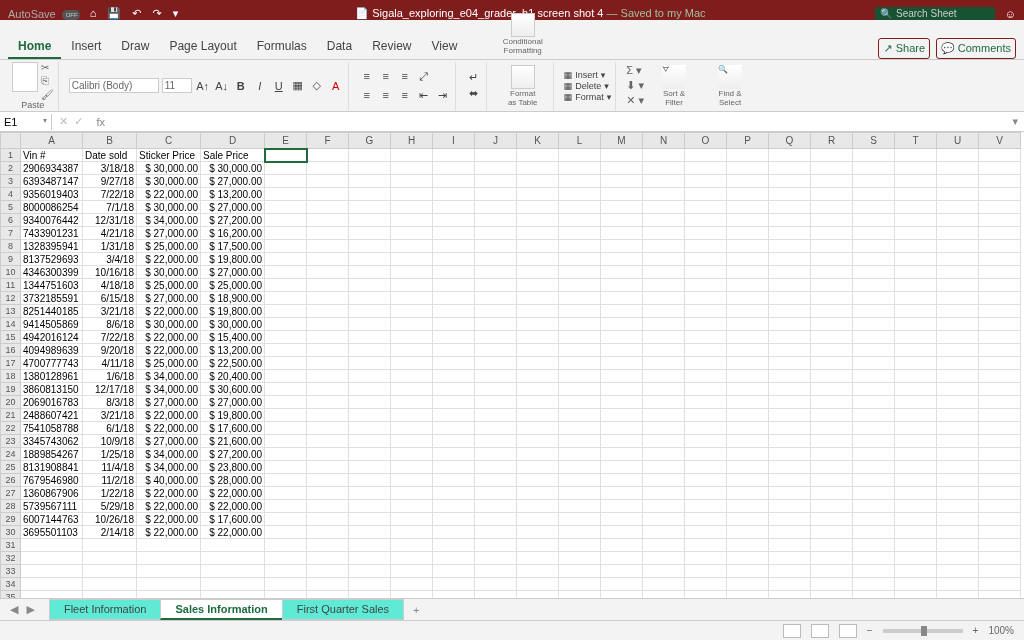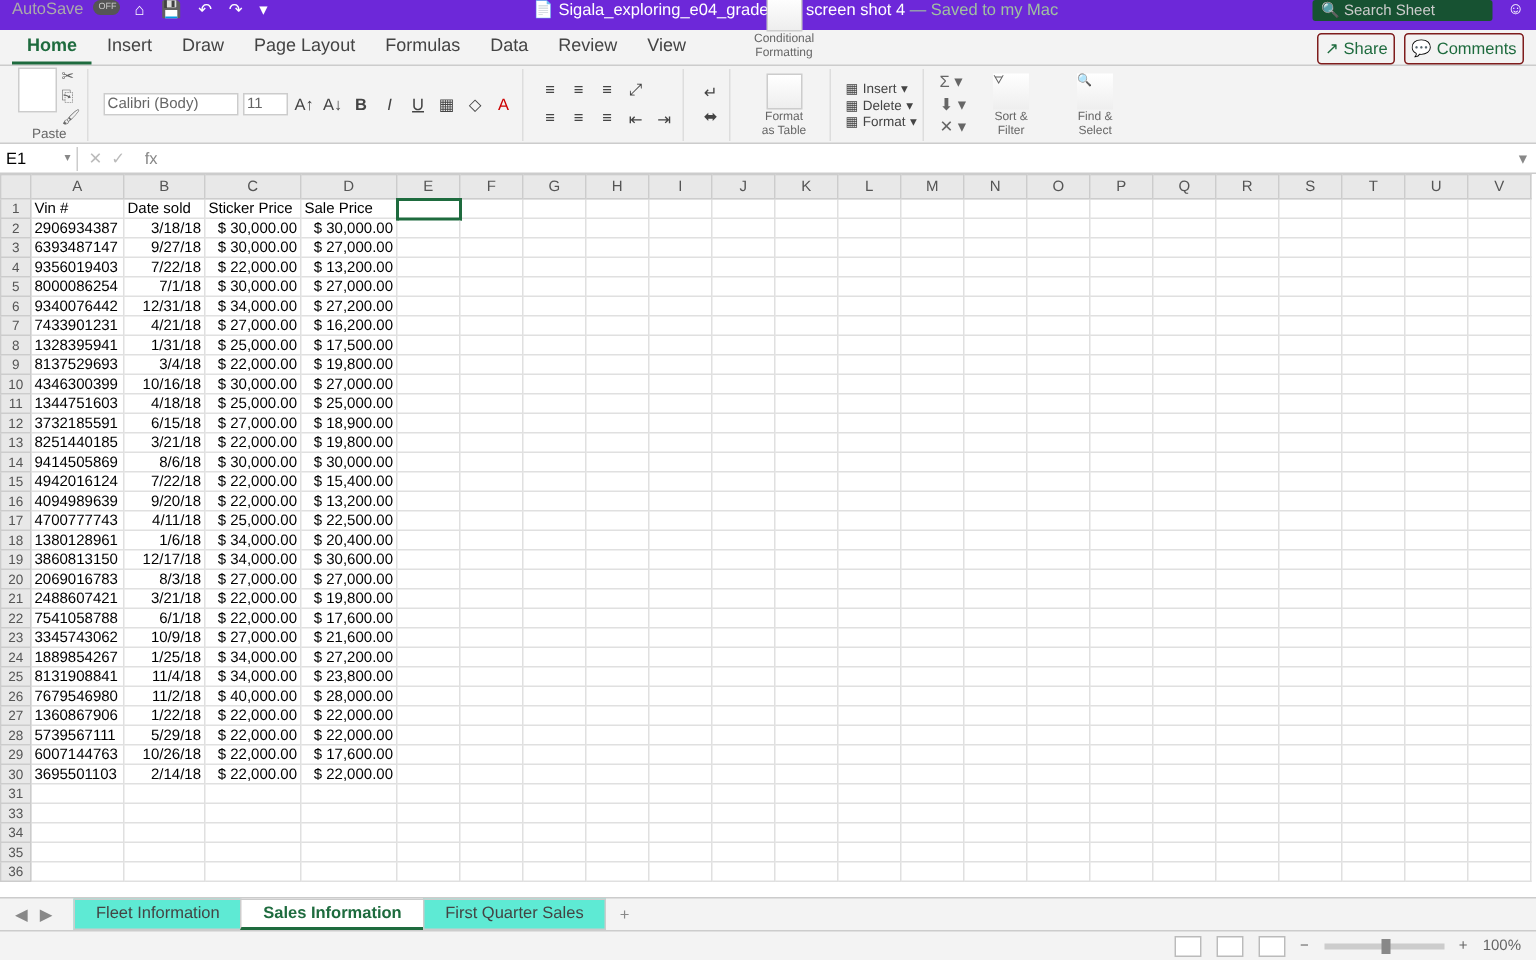--- a/index.html
+++ b/index.html
@@ -1,25 +1,25 @@
 <!DOCTYPE html>
 <html><head>
 <meta charset="utf-8">
 <style>
 *{box-sizing:border-box;margin:0;padding:0;font-family:-apple-system,Helvetica,Arial,sans-serif}
 body{width:1024px;height:640px;overflow:hidden;background:#e8e8e8;display:flex;flex-direction:column;font-size:11px}
-.titlebar{background:#6d28d9;height:20px;display:flex;align-items:flex-start;color:#fff;padding:0 8px;font-size:11px}
+.titlebar{background:#7f1d1d;height:20px;display:flex;align-items:flex-end;color:#fff;padding:0 8px;font-size:11px}
 .titlebar .auto{color:#aaa;margin-right:6px}
 .titlebar .toggle{width:18px;height:10px;background:#555;border-radius:5px;margin-right:10px;color:#ccc;font-size:6px;display:flex;align-items:center;justify-content:flex-end;padding:0 2px}
 .titlebar .icons span{margin-right:8px;color:#fff}
 .titlebar .title{flex:1;text-align:center;color:#fff}
 .titlebar .title .saved{color:#a0c0a0}
 .titlebar .search{background:#175232;padding:1px 6px;border-radius:2px;color:#ccc;font-size:10px;width:120px}
 .titlebar .smile{margin-left:10px}
-.tabs{background:#f3f3f3;height:24px;display:flex;align-items:flex-end;padding:0 8px;border-bottom:1px solid #ccc}
+.tabs{background:#f3f3f3;height:40px;display:flex;align-items:flex-end;padding:0 8px;border-bottom:1px solid #ccc}
 .tabs .tab{padding:4px 10px;font-size:12px;color:#444;cursor:pointer}
 .tabs .tab.active{font-weight:bold;border-bottom:2px solid #1e6b3e;color:#1e6b3e}
 .tabs .spacer{flex:1}
 .tabs .share,.tabs .comments{font-size:11px;color:#1e6b3e;padding:3px 4px;border:1px solid #7f1d1d;border-radius:3px;margin-left:6px}
 .ribbon{background:#f3f3f3;height:52px;display:flex;align-items:center;padding:4px 8px;border-bottom:1px solid #ccc;gap:6px}
 .rgroup{display:flex;flex-direction:column;align-items:center;font-size:9px;color:#666;padding:0 4px;border-right:1px solid #ddd;height:48px;justify-content:center}
 .rgroup.last{border-right:none}
 .paste .ic{width:26px;height:30px;background:#fff;border:1px solid #ccc;position:relative}
 .fontbox{display:flex;flex-direction:row;gap:3px}
 .fontrow{display:flex;align-items:center;gap:3px}
@@ -1002,20 +1002,45 @@
           <td></td>
           <td></td>
           <td></td>
           <td></td>
           <td></td>
           <td></td>
           <td></td>
           <td></td>
         </tr>
         <tr>
+          <th class="rowh">32</th>
+          <td></td>
+          <td></td>
+          <td></td>
+          <td></td>
+          <td></td>
+          <td></td>
+          <td></td>
+          <td></td>
+          <td></td>
+          <td></td>
+          <td></td>
+          <td></td>
+          <td></td>
+          <td></td>
+          <td></td>
+          <td></td>
+          <td></td>
+          <td></td>
+          <td></td>
+          <td></td>
+          <td></td>
+          <td></td>
+        </tr>
+        <tr>
           <th class="rowh">33</th>
           <td></td>
           <td></td>
           <td></td>
           <td></td>
           <td></td>
           <td></td>
           <td></td>
           <td></td>
           <td></td>

